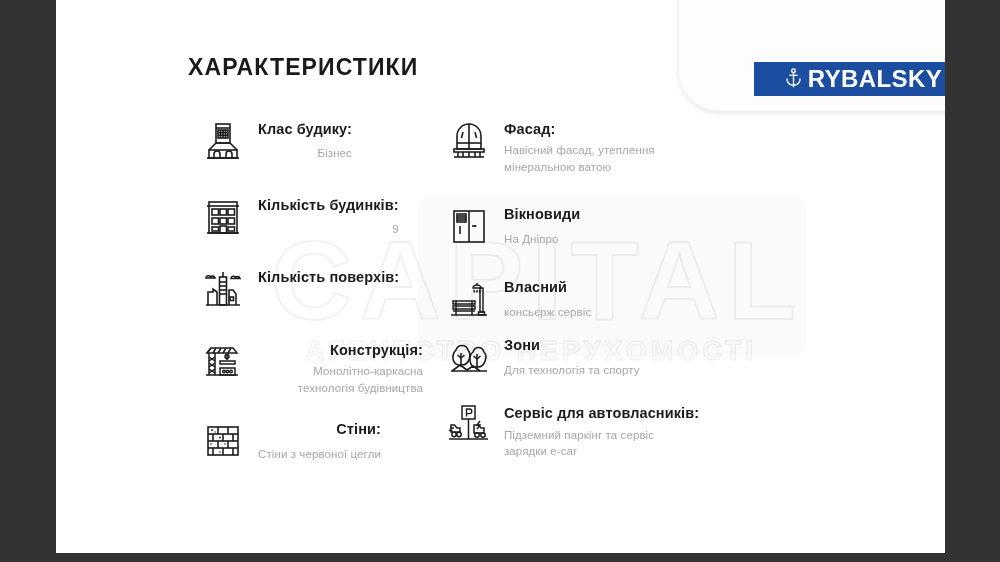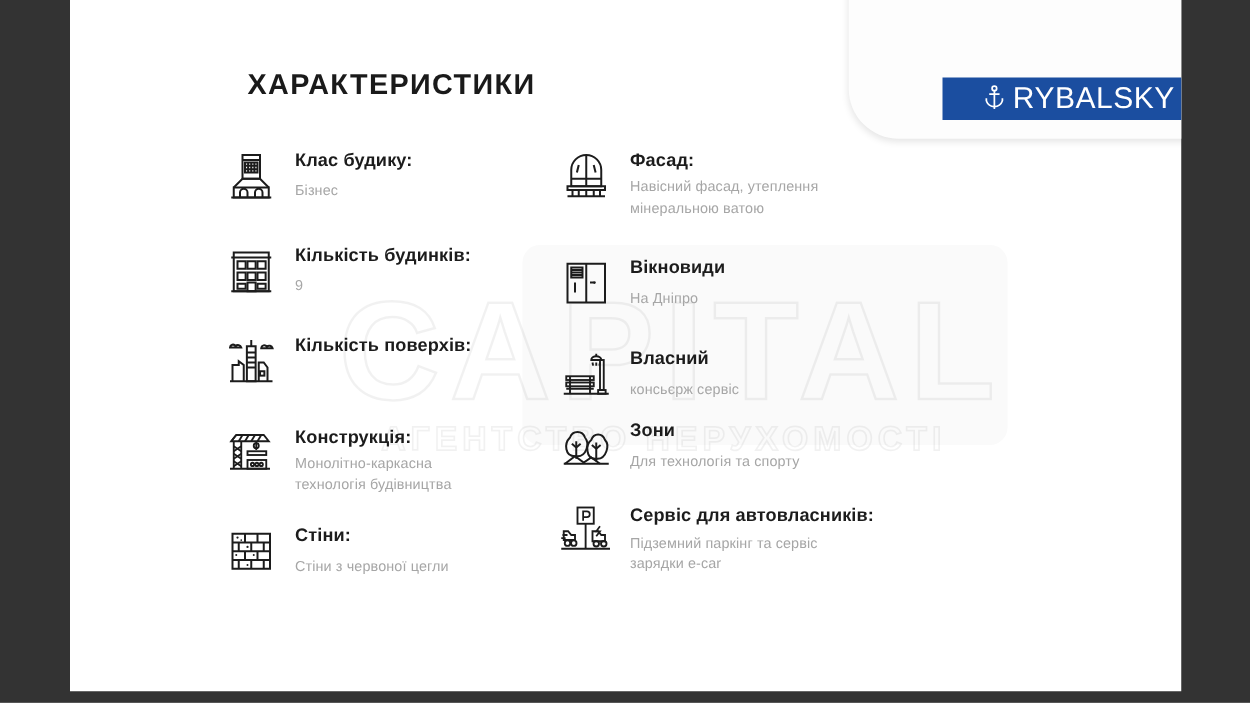--- a/index.html
+++ b/index.html
@@ -39,30 +39,30 @@
     background: #1b4ea0;
     display: flex;
     align-items: center;
     justify-content: center;
     gap: 5px;
   }
   .logo-anchor { width: 19px; height: 22px; flex: 0 0 auto; display:block; }
   .logo-text {
     color: #ffffff;
     font-size: 24px;
-    font-weight: normal;
+    font-weight: bold;
     letter-spacing: 0.4px;
     line-height: 1;
     font-family: "Liberation Sans", sans-serif;
     white-space: nowrap;
   }
   
   .page-title {
     position: absolute;
-    left: 142px; top: 54px;
+    left: 132px; top: 54px;
     font-size: 23px;
     font-weight: bold;
     letter-spacing: 1.1px;
     color: #1a1a1a;
     white-space: nowrap;
   }
   
   .soft-panel {
     position: absolute;
     left: 362px; top: 196px;
@@ -99,21 +99,21 @@
     -webkit-text-stroke: 1.4px rgba(0,0,0,0.055);
     font-family: "Liberation Sans", sans-serif;
   }
   
   .columns {
     position: absolute;
     left: 0; top: 0; width: 889px; height: 553px;
     z-index: 2;
   }
   .col { position: absolute; top: 118px; }
-  .col-left  { left: 122px; width: 250px; }
+  .col-left  { left: 144px; width: 250px; text-align: right; }
   .col-right { left: 390px; width: 310px; }
 
   .feature {
     position: relative;
     display: flex;
     align-items: flex-start;
     gap: 12px;
   }
   .feat-icon {
     flex: 0 0 auto;

